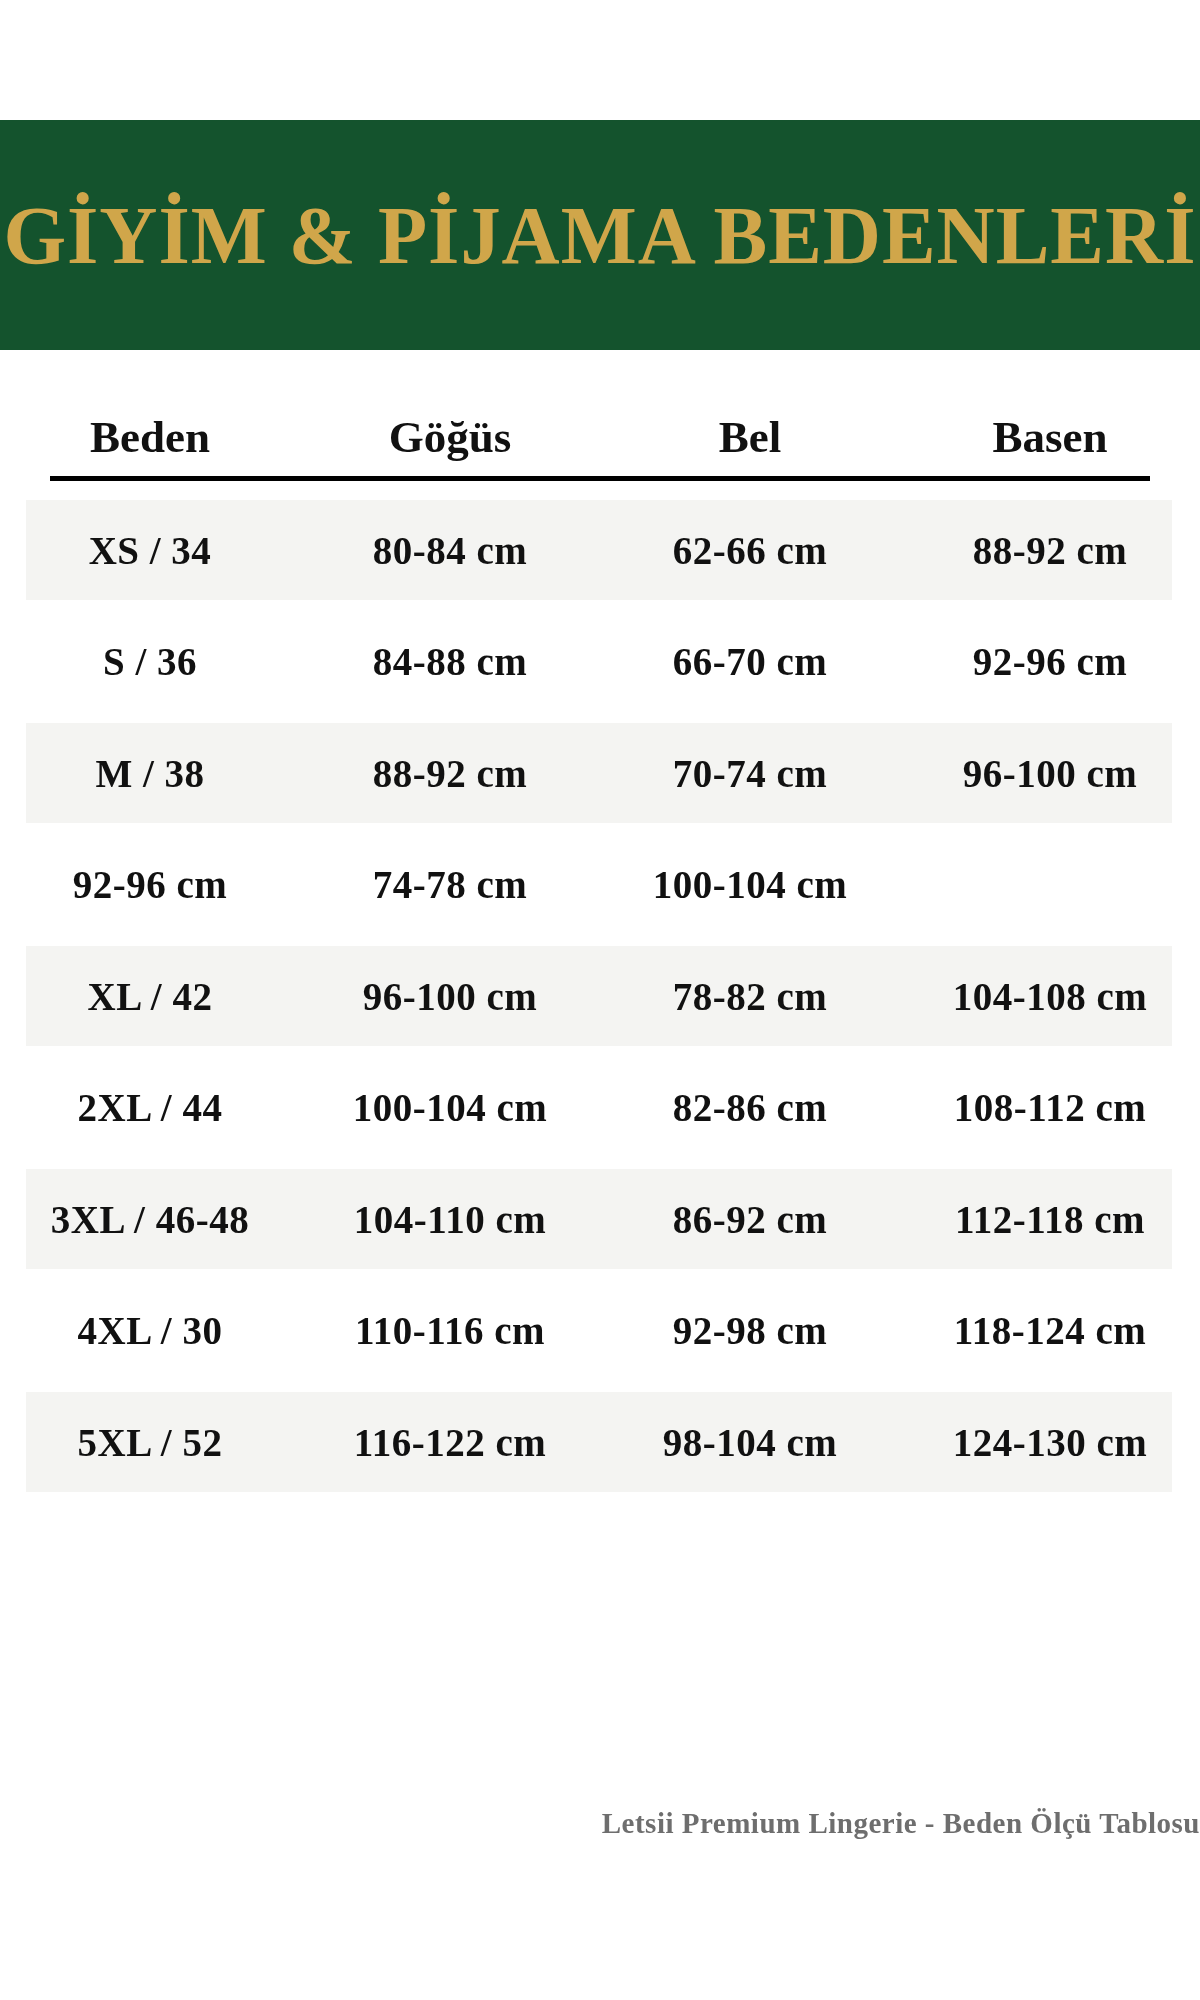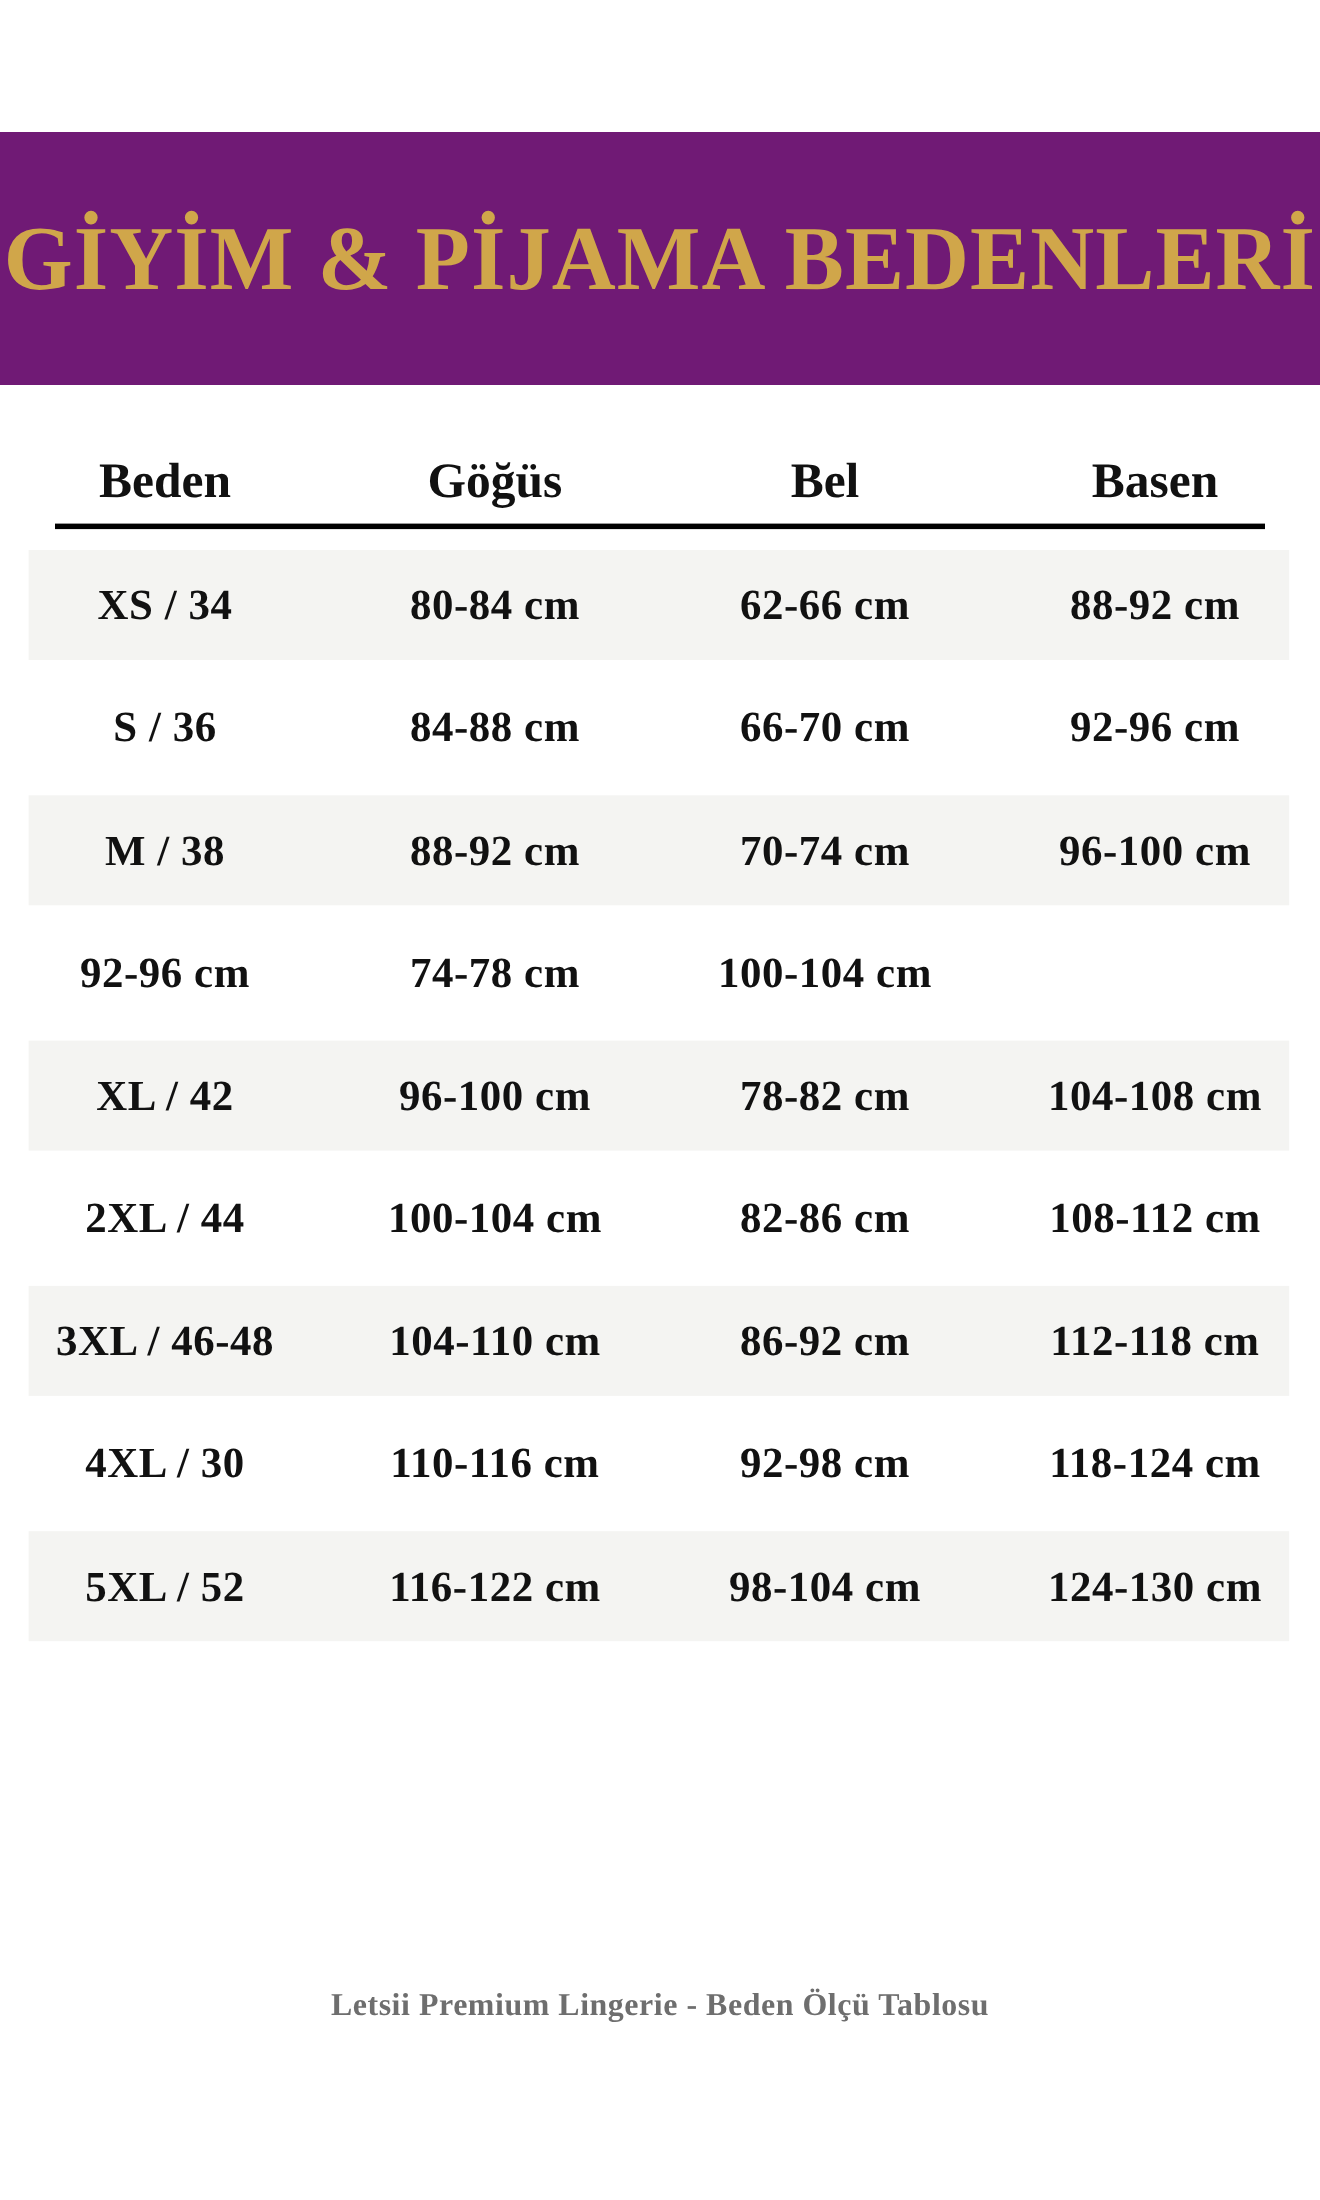--- a/index.html
+++ b/index.html
@@ -12,21 +12,21 @@
     height: 2000px;
     font-family: "Liberation Serif", serif;
     color: #111111;
     overflow: hidden;
   }
 
   
   .banner {
     margin-top: 120px;
     height: 230px;
-    background: #701a75;
+    background: #14532d;
     display: flex;
     align-items: center;
     justify-content: center;
   }
   .banner-title {
     margin: 0;
     color: #d0a64a;
     font-size: 83px;
     font-weight: bold;
     letter-spacing: 1px;
@@ -77,21 +77,21 @@
     width: 300px;
     text-align: center;
     font-weight: bold;
     font-size: 39px;
     letter-spacing: 0.5px;
   }
 
   
   .footer-caption {
     margin-top: 315px;
-    text-align: center;
+    text-align: right;
     color: #6e6e6e;
     font-size: 29px;
     font-weight: bold;
     letter-spacing: 0.5px;
   }
 </style>
 </head>
 <body>
 
 <header class="banner">

